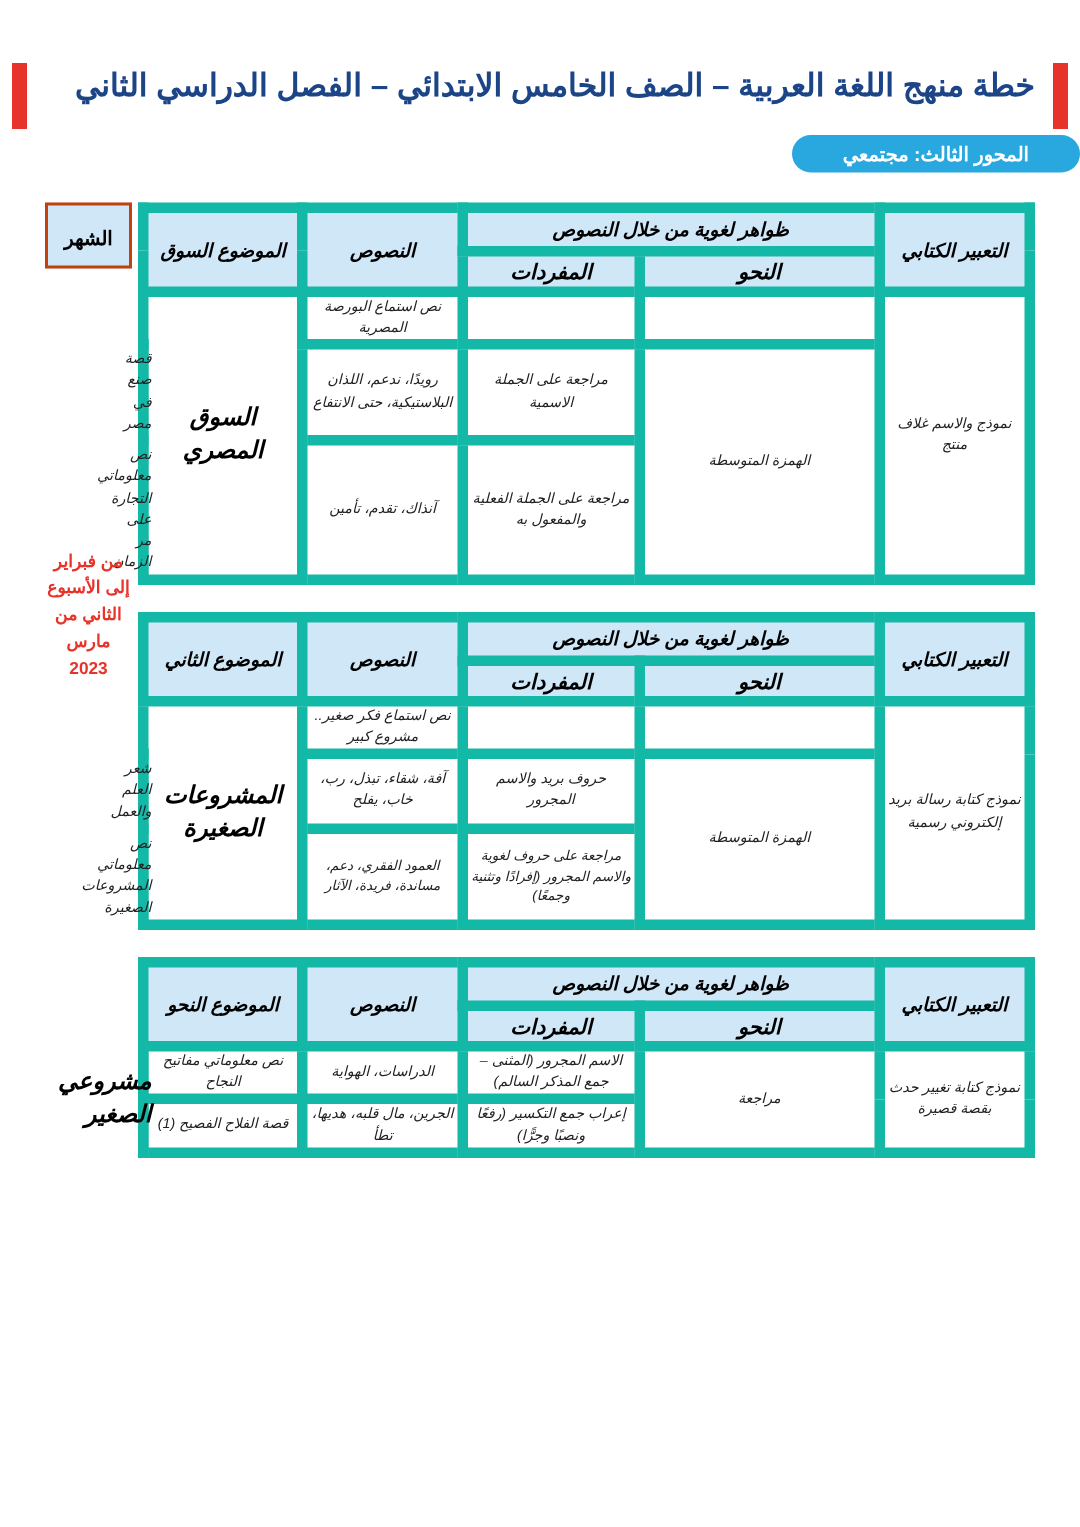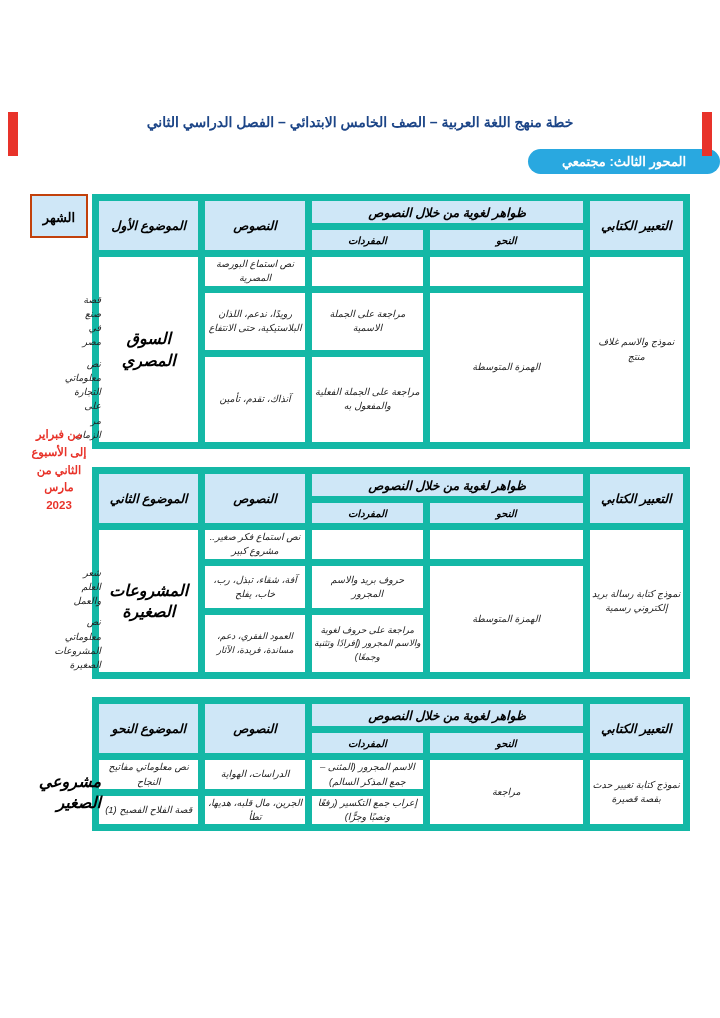--- a/index.html
+++ b/index.html
@@ -27,25 +27,25 @@
     position: absolute;
     top: 0;
     width: 10px;
     height: 44px;
     background: #e8332a;
   }
   .edge-bar.left { left: 8px; }
   .edge-bar.right { right: 8px; }
 
   .title {
-    text-align: center;
-    font-size: 14px;
+    text-align: right;
+    font-size: 21px;
     font-weight: bold;
     color: #1c4587;
-    margin: 112px 30px 0 30px;
+    margin: 42px 30px 0 30px;
     line-height: 1.5;
     letter-spacing: 0px;
   }
   .axis-pill-wrap {
     text-align: right;
     margin-top: 16px;
   }
   .axis-pill {
     display: inline-block;
     background: #29a8e0;
@@ -79,21 +79,21 @@
   .hdr {
     background: #cfe7f7;
     font-weight: bold;
     font-size: 12.5px;
     color: #000;
     height: 22px;
   }
   .hdr-sub {
     background: #cfe7f7;
     font-weight: bold;
-    font-size: 10px;
+    font-size: 14px;
     color: #000;
     height: 20px;
   }
   .topic-cell {
     font-weight: bold;
     font-size: 16px;
     line-height: 1.35;
     margin-left: 40px;
   }
   .cell {
@@ -168,21 +168,21 @@
           <col style="width:27%">
           <col style="width:20%">
           <col style="width:18%">
           <col style="width:18%">
         </colgroup>
         <tbody>
             <tr>
           <td class="hdr" rowspan="2">التعبير الكتابي</td>
           <td class="hdr" colspan="2">ظواهر لغوية من خلال النصوص</td>
           <td class="hdr" rowspan="2">النصوص</td>
-          <td class="hdr" rowspan="2">الموضوع الأول</td>
+          <td class="hdr" rowspan="2">الموضوع السوق</td>
         </tr>
         <tr>
           <td class="hdr-sub">النحو</td>
           <td class="hdr-sub">المفردات</td>
         </tr>
         <tr>
           <td class="cell" rowspan="3">نموذج والاسم غلاف منتج</td>
           <td class="cell"></td>
           <td class="cell"></td>
           <td class="cell">نص استماع البورصة المصرية</td>

